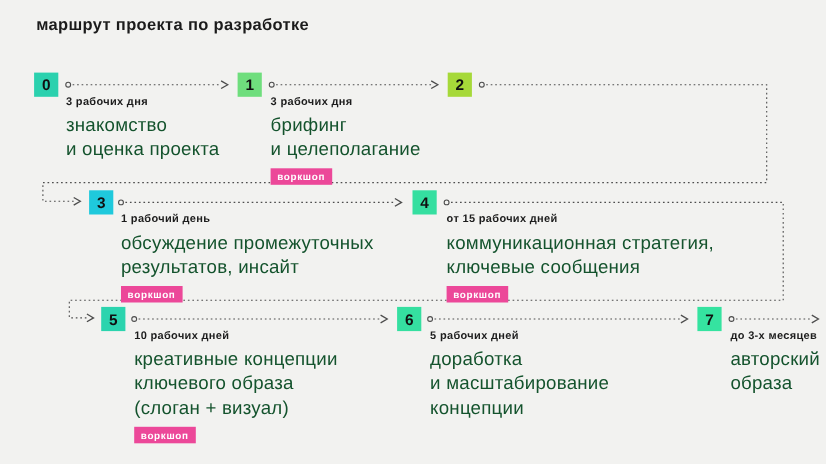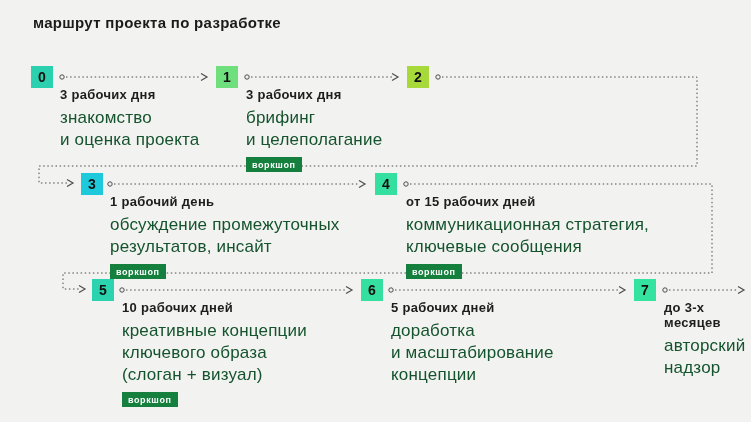--- a/index.html
+++ b/index.html
@@ -40,28 +40,28 @@
   .tb0{left:60px;top:87px;}
   .tb1{left:246px;top:87px;}
   .tb2{left:437px;top:87px;}
   .tb3{left:110px;top:194px;}
   .tb4{left:406px;top:194px;}
   .tb5{left:122px;top:300px;}
   .tb6{left:391px;top:300px;}
   .tb7{left:664px;top:300px;}
 
   .dur{
-    font-size:13px;font-weight:bold;letter-spacing:.3px;
+    font-size:10px;font-weight:bold;letter-spacing:.3px;
     color:#1d1d1d;margin-bottom:5px;
   }
   .ttl{font-size:17px;line-height:22px;color:#14532d;letter-spacing:.2px;}
   .ttl .ln{display:block;white-space:nowrap;}
   .badge{
     display:inline-block;margin-top:6px;
-    background:#15803d;color:#fff;
+    background:#ec4899;color:#fff;
     font-size:9px;font-weight:bold;letter-spacing:.6px;
     padding:3px 6px 2px 6px;
   }
 </style>
 </head>
 <body>
 
 <div class="canvas">
 
   <div class="page-title">
@@ -183,17 +183,17 @@
       <span class="ln">доработка</span>
       <span class="ln">и масштабирование</span>
       <span class="ln">концепции</span>
     </div>
   </div>
 
   <div class="tb tb7">
     <div class="dur">до 3-х месяцев</div>
     <div class="ttl">
       <span class="ln">авторский</span>
-      <span class="ln">надзор</span>
+      <span class="ln">образа</span>
     </div>
   </div>
 
 </div>
 
 </body></html>

